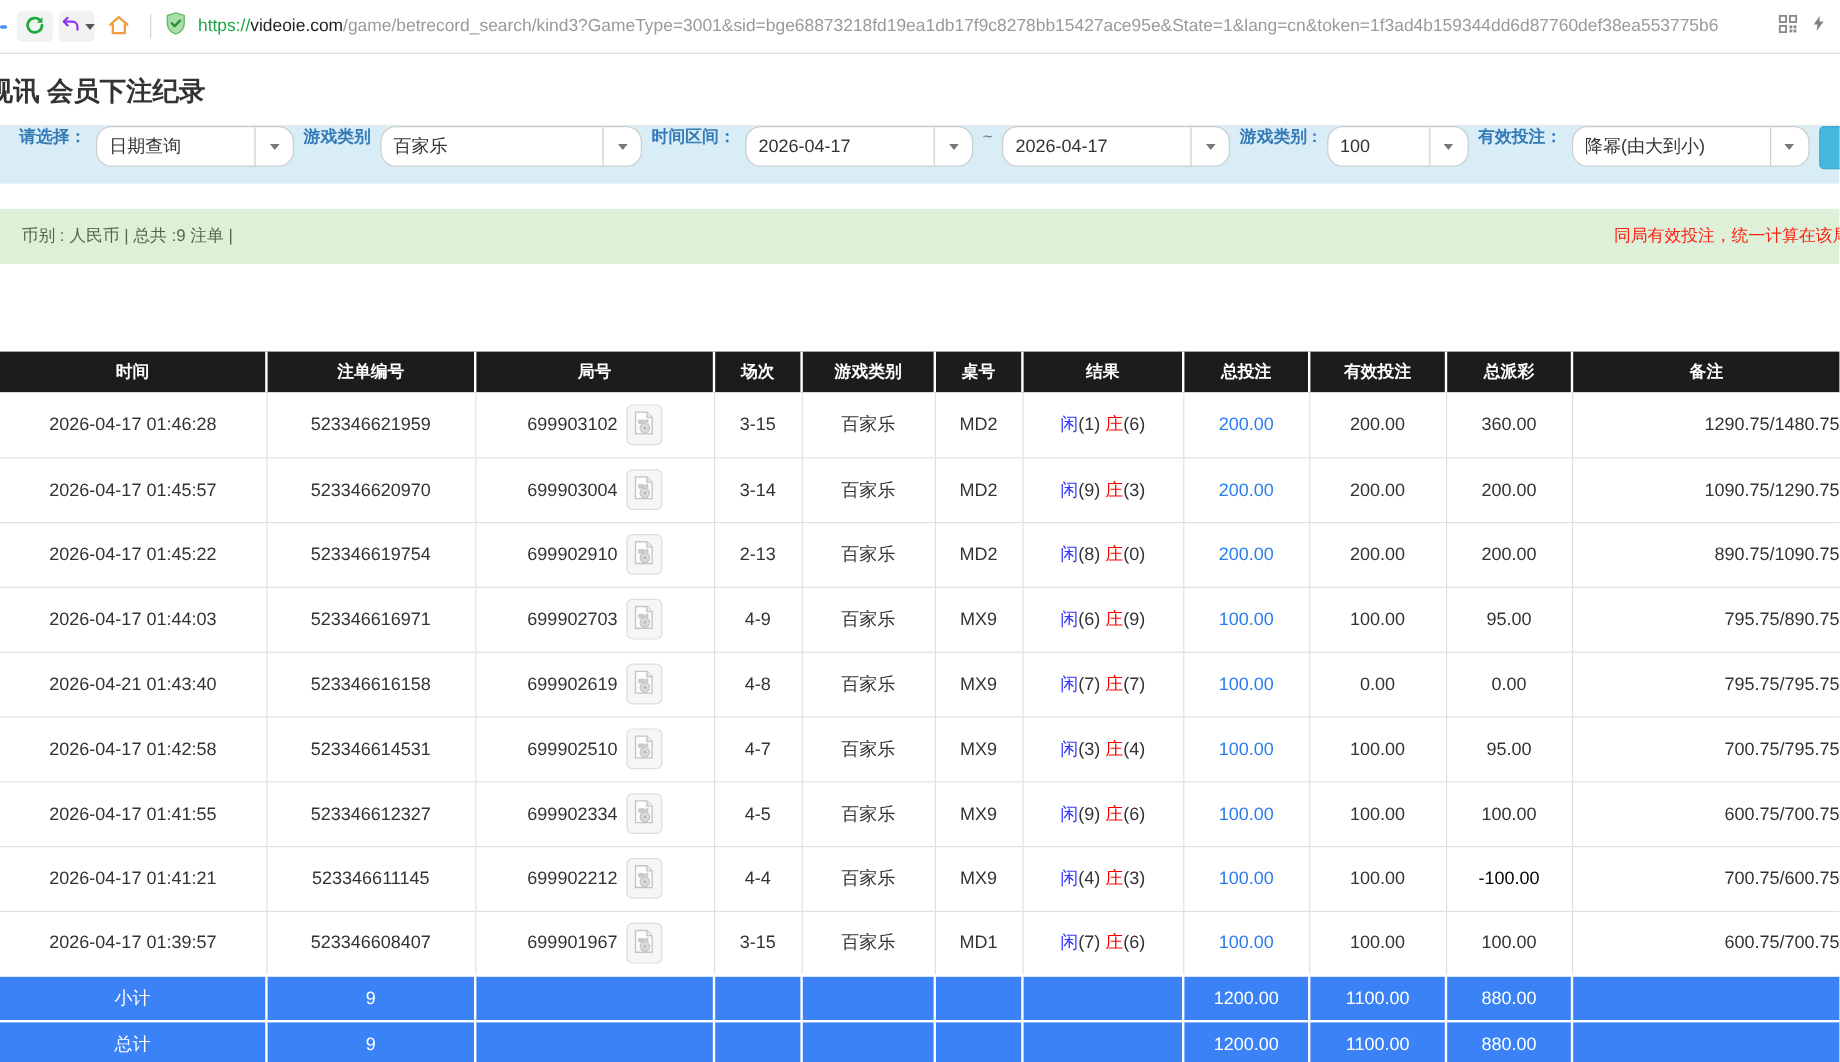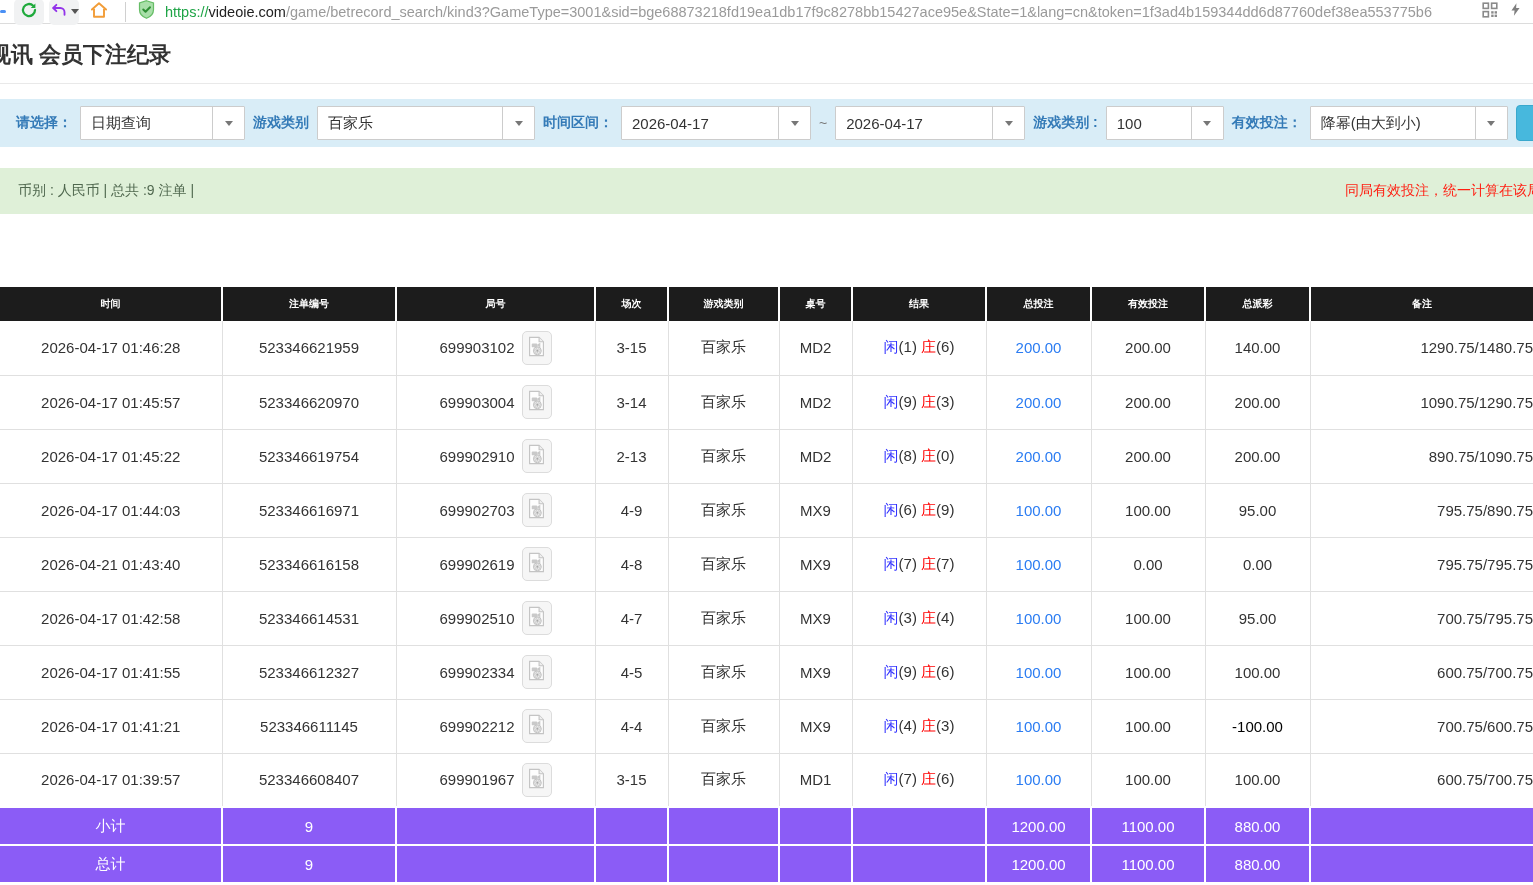--- a/index.html
+++ b/index.html
@@ -1,78 +1,78 @@
 <!DOCTYPE html>
 <html><head>
 <meta charset="utf-8">
 <style>
   * { box-sizing: border-box; margin: 0; padding: 0; }
   html,body { width: 1533px; height: 885px; overflow: hidden; background: #fff;
               font-family: "Liberation Sans","DejaVu Sans",sans-serif; }
 
   
-  .toolbar { height: 24px; display: flex; align-items: center; border-bottom: 1px solid #dcdcdc; background: #fff; }
+  .toolbar { height: 45px; display: flex; align-items: center; border-bottom: 1px solid #dcdcdc; background: #fff; }
   .edge-dash { width: 6px; height: 3px; background: #4a90f5; border-radius: 2px; margin-right: 8px; }
   .tb-btn { height: 26px; min-width: 30px; border-radius: 5px; background: #f1f2f3; border: none;
             display: flex; align-items: center; justify-content: center; margin-right: 5px; cursor: pointer; }
   .tb-plain { background: transparent; }
   .caret-sm { width: 0; height: 0; border-left: 4px solid transparent; border-right: 4px solid transparent;
               border-top: 5px solid #555; margin-left: 4px; }
   .tb-divider { width: 1px; height: 20px; background: #d0d0d0; margin: 0 10px 0 6px; }
   .url-bar { display: flex; align-items: center; flex: 1; min-width: 0; }
   .url-text { font-size: 14.5px; white-space: nowrap; overflow: hidden; margin-left: 8px; color: #9a9a9a; }
   .url-scheme { color: #1ea446; }
   .url-domain { color: #222; }
   .tb-right { display: flex; align-items: center; gap: 10px; padding: 0 10px 0 8px; }
 
   
   .title-bar { padding: 16px 16px 13px 0; border-bottom: 1px solid #e9e9e9; }
   .title-bar h1 { font-size: 22px; font-weight: 600; color: #333; margin-left: -11px; white-space: nowrap; }
 
   
-  .filter-bar { margin-top: 15px; height: 48px; background: #d9edf7; display: flex; align-items: center;
+  .filter-bar { height: 48px; background: #d9edf7; display: flex; align-items: flex-start;
                 padding-left: 8px; white-space: nowrap; }
   .filter-bar > * { flex-shrink: 0; }
   .f-label { color: #337ab7; font-weight: bold; font-size: 14px; margin: 0 8px; }
-  .combo { height: 34px; background: #fff; border: 1px solid #ccc; border-radius: 1px; display: flex;
+  .combo { height: 34px; background: #fff; border: 1px solid #ccc; border-radius: 13px; display: flex;
            align-items: stretch; cursor: pointer; }
   .combo-text { display: flex; align-items: center; padding: 0 10px; font-size: 15px; color: #333; flex: 1; }
   .combo-arrow { width: 32px; border-left: 1px solid #ccc; display: flex; align-items: center; justify-content: center; }
   .caret { width: 0; height: 0; border-left: 4px solid transparent; border-right: 4px solid transparent;
            border-top: 5px solid #777; }
   .tilde { color: #777; font-size: 14px; margin: 0 8px; }
   .search-btn { height: 36px; margin-left: 8px; padding: 0 16px; background: #47b8dd; color: #fff;
                 border: 1px solid #39a8cd; border-radius: 4px; font-size: 15px; cursor: pointer; }
 
   
   .summary-bar { margin-top: 21px; height: 46px; background: #dff0d8; display: flex; align-items: center;
                  justify-content: space-between; padding-left: 18px; gap: 37px; }
   .summary-left { color: #50684f; font-size: 14px; }
   .summary-right { color: #ff1f12; font-size: 14px; margin-right: -8px; white-space: nowrap; }
 
   
   .table-wrap { margin-top: 73px; }
   table { border-collapse: collapse; width: 1533px; table-layout: fixed; }
-  thead th { background: #1c1c1c; color: #fff; font-weight: bold; font-size: 10px; height: 34px;
+  thead th { background: #1c1c1c; color: #fff; font-weight: bold; font-size: 14px; height: 34px;
              border-right: 2px solid #fff; text-align: center; }
   thead th:last-child { border-right: none; }
   tbody td { height: 54px; border: 1px solid #e0e0e0; font-size: 15px; color: #333; text-align: center;
              background: #fff; overflow: hidden; }
   tbody td.remark { text-align: right; padding-right: 0; }
   tbody tr:first-child td { border-top: none; }
   td:first-child, th:first-child { border-left: none; }
   td:last-child { border-right: none; }
   .round-wrap { display: flex; align-items: center; justify-content: center; gap: 7px; }
   .video-btn { width: 30px; height: 34px; background: #f6f6f6; border: 1px solid #dcdcdc; border-radius: 5px;
                display: flex; align-items: center; justify-content: center; cursor: pointer; }
   .xian { color: #3333ff; }
   .zhuang { color: #ff0000; }
   .betlink { color: #2b7cf2; text-decoration: none; cursor: pointer; }
   .payout.neg { color: #000000; }
-  tfoot td { background: #8b5cf6; color: #fff; font-size: 15px; text-align: center; height: 38px;
+  tfoot td { background: #3b82f6; color: #fff; font-size: 15px; text-align: center; height: 38px;
              border: 2px solid #fff; }
   tfoot td:first-child { border-left: none; }
   tfoot td:last-child { border-right: none; }
 </style>
 </head>
 <body>
 
 <div class="toolbar">
   <div class="edge-dash"></div>
 
@@ -255,21 +255,21 @@
           </span>
         </button>
       </div>
     </td>
     <td>3-15</td>
     <td>百家乐</td>
     <td>MD2</td>
     <td><span class="xian">闲</span><span>(1)</span> <span class="zhuang">庄</span><span>(6)</span></td>
     <td><a class="betlink" href="#">200.00</a></td>
     <td>200.00</td>
-    <td class="payout">140.00</td>
+    <td class="payout">360.00</td>
     <td class="remark">1290.75/1480.75</td>
   </tr>
         <tr>
     <td>2026-04-17 01:45:57</td>
     <td>523346620970</td>
     <td>
       <div class="round-wrap">
         <span>699903004</span>
         <button class="video-btn" type="button">
           <span>

